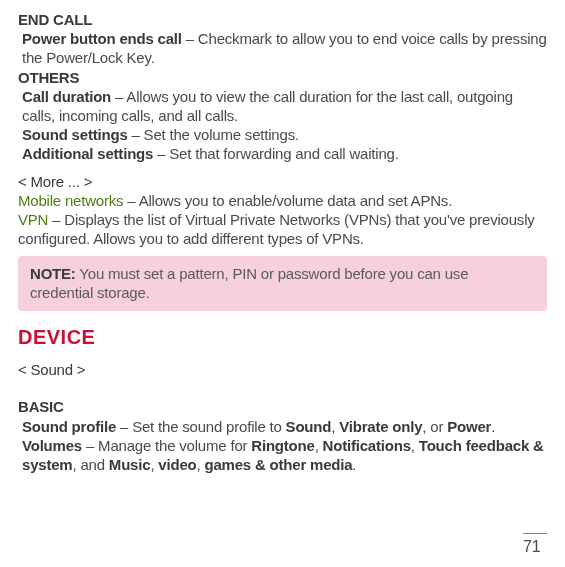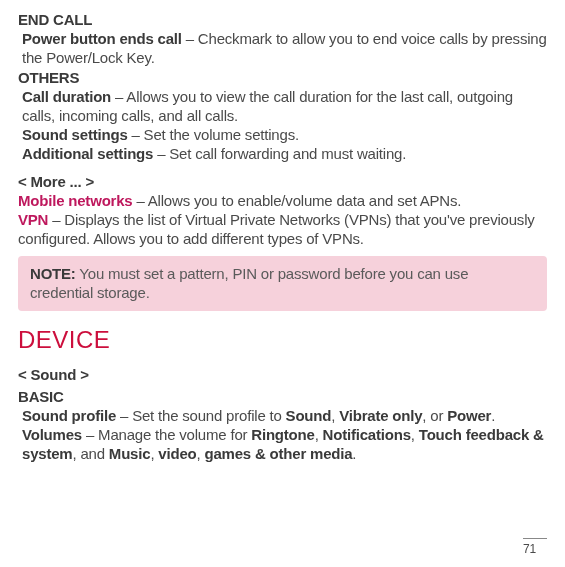--- a/index.html
+++ b/index.html
@@ -20,51 +20,51 @@
     color: #3a3a3a;
   }
   .item {
     padding-left: 4px;
   }
   .item .lbl, .inline-bold {
     font-weight: bold;
     color: #3a3a3a;
   }
   .subhead {
-    font-weight: bold;
+    font-weight: normal;
     color: #3a3a3a;
     margin-top: 8px;
   }
   .rootitem .lbl {
-    font-weight: bold;
-    color: #be185d;
+    font-weight: normal;
+    color: #4d7c0f;
   }
   .note-box {
     background: #f6d1db;
     border-radius: 4px;
     padding: 8px 12px;
     margin: 8px 0 6px 0;
     color: #5a5a5a;
   }
   .note-box .nlbl {
     font-weight: bold;
     color: #3a3a3a;
   }
   .device-head {
     color: #cc0e3c;
-    font-size: 24px;
+    font-size: 20px;
     letter-spacing: 0.5px;
     margin: 14px 0 10px 0;
-    font-weight: normal;
+    font-weight: bold;
   }
   .footer {
     position: absolute;
     right: 18px;
     bottom: 10px;
-    font-size: 12px;
+    font-size: 16px;
     color: #4a4a4a;
     margin-top: 44px;
   }
   .footer-line {
     width: 24px;
     height: 1px;
     background: #888;
     margin-bottom: 3px;
     margin-left: auto;
   }
@@ -78,39 +78,39 @@
 </div>
 
 <div class="cat">OTHERS</div>
 <div class="item">
   <span class="lbl">Call duration</span><span> – Allows you to view the call duration for the last call, outgoing calls, incoming calls, and all calls.</span>
 </div>
 <div class="item">
   <span class="lbl">Sound settings</span><span> – Set the volume settings.</span>
 </div>
 <div class="item">
-  <span class="lbl">Additional settings</span><span> – Set call forwarding and must waiting.</span>
+  <span class="lbl">Additional settings</span><span> – Set that forwarding and call waiting.</span>
 </div>
 
 <div class="subhead">&lt; More ... &gt;</div>
 <div class="rootitem">
   <span class="lbl">Mobile networks</span><span> – Allows you to enable/volume data and set APNs.</span>
 </div>
 <div class="rootitem">
   <span class="lbl">VPN</span><span> – Displays the list of Virtual Private Networks (VPNs) that you've previously configured. Allows you to add different types of VPNs.</span>
 </div>
 
 <div class="note-box">
   <span class="nlbl">NOTE:</span><span> You must set a pattern, PIN or password before you can use credential storage.</span>
 </div>
 
 <div class="device-head">DEVICE</div>
 
 <div class="subhead">&lt; Sound &gt;</div>
-<div class="cat" style="margin-top:2px">BASIC</div>
+<div class="cat" style="margin-top:18px">BASIC</div>
 
 <div class="item">
   <span class="lbl">Sound profile</span><span> – Set the sound profile to </span><span class="inline-bold">Sound</span><span>, </span><span class="inline-bold">Vibrate only</span><span>, or </span><span class="inline-bold">Power</span><span>.</span>
 </div>
 
 <div class="item">
   <span class="lbl">Volumes</span><span> – Manage the volume for </span><span class="inline-bold">Ringtone</span><span>, </span><span class="inline-bold">Notifications</span><span>, </span><span class="inline-bold">Touch feedback &amp; system</span><span>, and </span><span class="inline-bold">Music</span><span>, </span><span class="inline-bold">video</span><span>, </span><span class="inline-bold">games &amp; other media</span><span>.</span>
 </div>
 
 <div class="footer">

